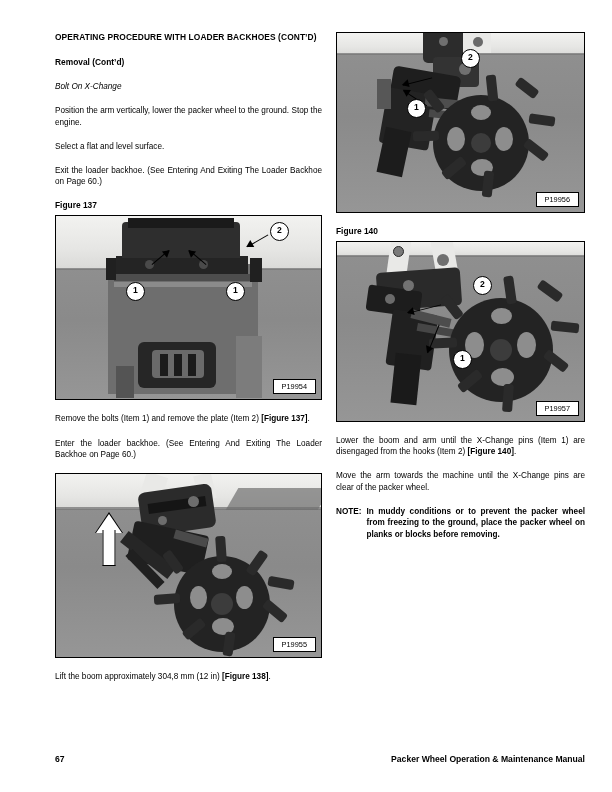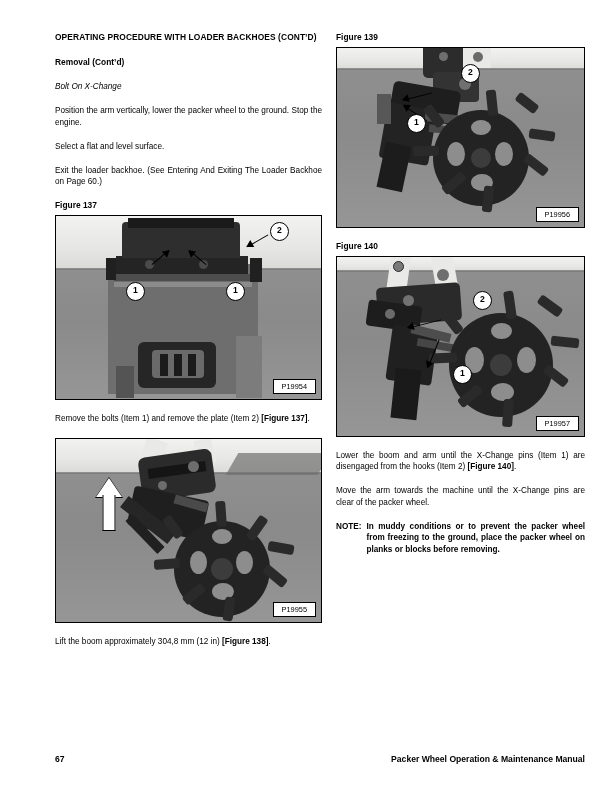--- a/index.html
+++ b/index.html
@@ -180,20 +180,21 @@
         <div class="callout" style="left:214px;top:6px;">2</div>
 
         <div class="photoid">P19954</div>
       </div>
     </div>
 
     <div class="fig-spacer"></div>
 
     <p class="body"><span>Remove the bolts (Item 1) and remove the plate (Item 2) </span><span class="b">[Figure 137]</span><span>.</span></p>
 
+    <p class="body">Enter the loader backhoe. (See Entering And Exiting The Loader Backhoe on Page 60.)</p>
 
     <div class="figure fig-l">
       <div class="photo">
         <div class="sky" style="height:20%"></div>
         <div class="ground" style="height:82%"></div>
         <div class="horizon" style="top:19%"></div>
 
         <div class="sh" style="left:176px;top:14px;width:92px;height:22px;background:#6f6f6f;transform:skewX(-30deg);opacity:.7;"></div>
 
         <div class="sh wt" style="left:86px;top:0px;width:22px;height:30px;transform:rotate(18deg);"></div>
@@ -235,21 +236,20 @@
       </div>
     </div>
 
     <div class="fig-spacer"></div>
 
     <p class="body last"><span>Lift the boom approximately 304,8 mm (12 in) </span><span class="b">[Figure 138]</span><span>.</span></p>
   </div>
 
   <div class="col col-right">
 
-    <div class="figlabel">Figure 139</div>
     <div class="figure fig-r">
       <div class="photo">
         <div class="sky" style="height:13%"></div>
         <div class="ground" style="height:89%"></div>
         <div class="horizon" style="top:12%"></div>
 
         <div class="sh mid" style="left:86px;top:-6px;width:56px;height:36px;background:#2c2c2c;border-radius:5px;"></div>
         <div class="sh wt" style="left:126px;top:0px;width:28px;height:20px;"></div>
         <div class="hole" style="left:136px;top:4px;width:10px;height:10px;background:#6a6a6a;"></div>
         <div class="hole" style="left:102px;top:4px;width:9px;height:9px;background:#6f6f6f;"></div>

